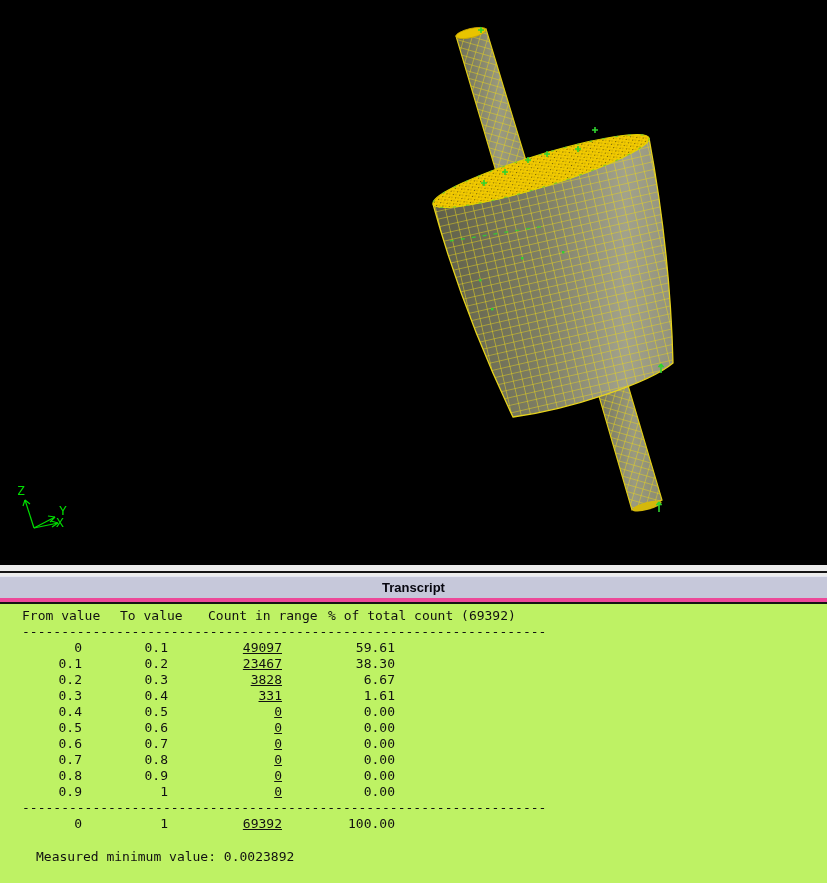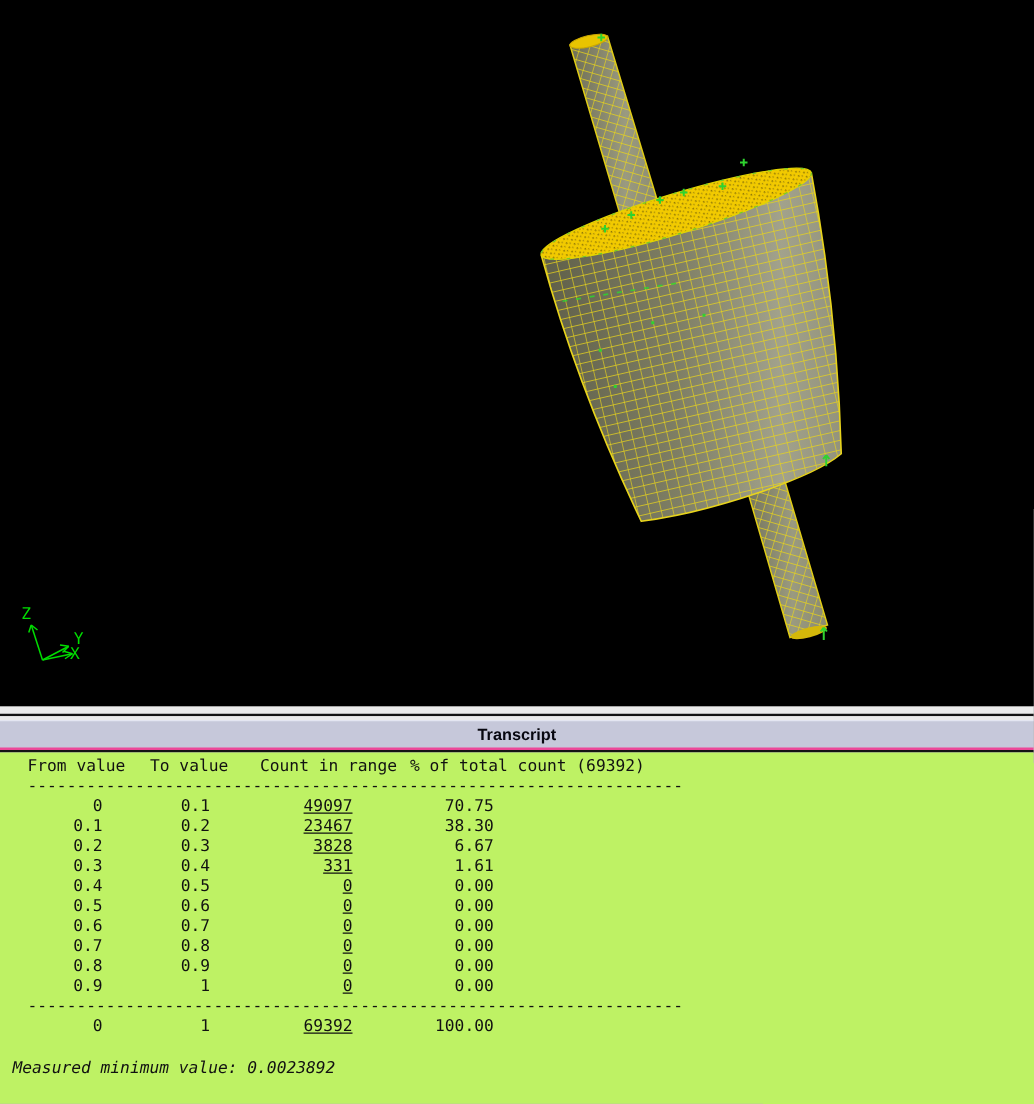--- a/index.html
+++ b/index.html
@@ -15,40 +15,40 @@
   .viewport svg{display:block;}
 
   
   .stripe-light{height:6px;background:#ececec;}
   .stripe-dark{height:2px;background:#141414;}
   .stripe-light2{height:3px;background:#ececec;}
 
   
   .titlebar{
     height:21px;background:#c6c8da;
-    border-top:1px solid #e4e6f2;border-bottom:2px solid #ec4899;
+    border-top:1px solid #e4e6f2;border-bottom:4px solid #ec4899;
     display:flex;align-items:center;justify-content:center;
     font-family:"Liberation Sans","DejaVu Sans",sans-serif;
     font-weight:bold;font-size:13px;color:#07070f;
   }
 
   
   .panel{
     height:282px;background:#bef264;box-sizing:border-box;
     padding-top:4px;font-size:13px;line-height:16px;color:#111;
   }
   table.tr-table{border-collapse:collapse;table-layout:fixed;margin-left:20px;width:536px;}
   .tr-table th{font-weight:normal;text-align:left;padding:0 0 0 2px;height:16px;font-size:13px;white-space:nowrap;}
   .tr-table td{text-align:right;padding:0;height:16px;font-size:13px;white-space:nowrap;}
   .tr-table td.c1{padding-right:36px;}
   .tr-table td.c2{padding-right:38px;}
   .tr-table td.c3{padding-right:44px;text-decoration:underline;}
   .tr-table td.c4{padding-right:161px;}
   .tr-table tr.seprow td{text-align:left;padding:0 0 0 2px;overflow:hidden;white-space:pre;}
-  .footer{margin:17px 0 0 10px;font-style:italic;}
+  .footer{margin:17px 0 0 36px;}
   .footer .fline{height:16px;white-space:pre;}
 </style>
 </head>
 <body>
 
 <div class="screen">
 
   <div class="viewport">
     <svg width="827" height="565" viewBox="0 0 827 565">
       <defs>
@@ -160,21 +160,21 @@
         <th>Count in range</th>
         <th>% of total count (69392)</th>
       </tr>
       <tr class="seprow">
         <td colspan="4">-------------------------------------------------------------------</td>
       </tr>
       <tr>
         <td class="c1">0</td>
         <td class="c2">0.1</td>
         <td class="c3">49097</td>
-        <td class="c4">70.75</td>
+        <td class="c4">59.61</td>
       </tr>
       <tr>
         <td class="c1">0.1</td>
         <td class="c2">0.2</td>
         <td class="c3">23467</td>
         <td class="c4">38.30</td>
       </tr>
       <tr>
         <td class="c1">0.2</td>
         <td class="c2">0.3</td>

